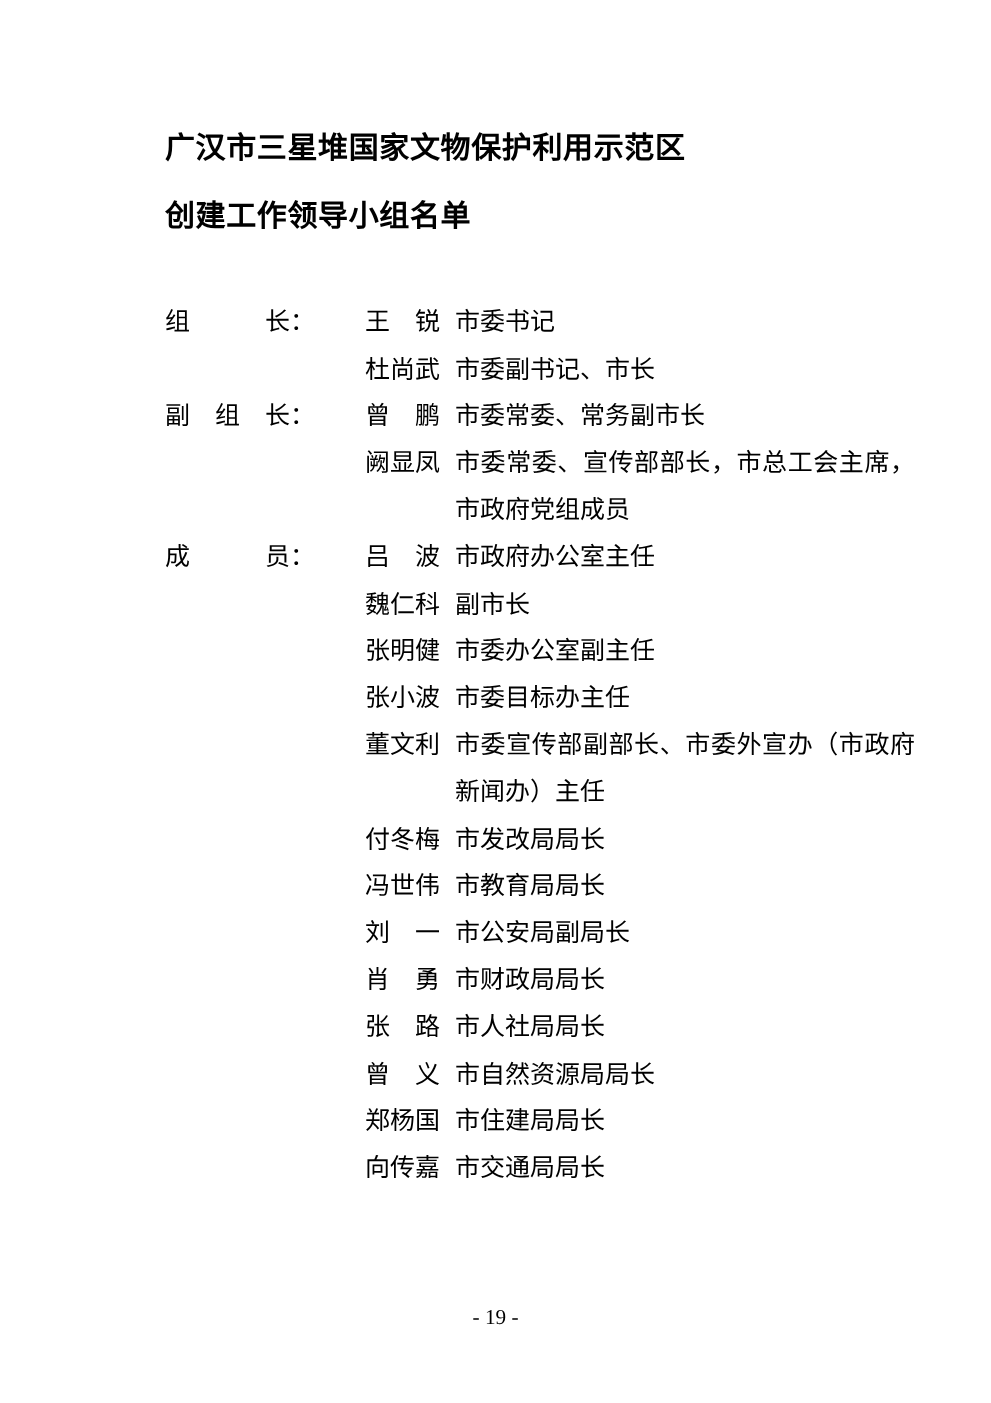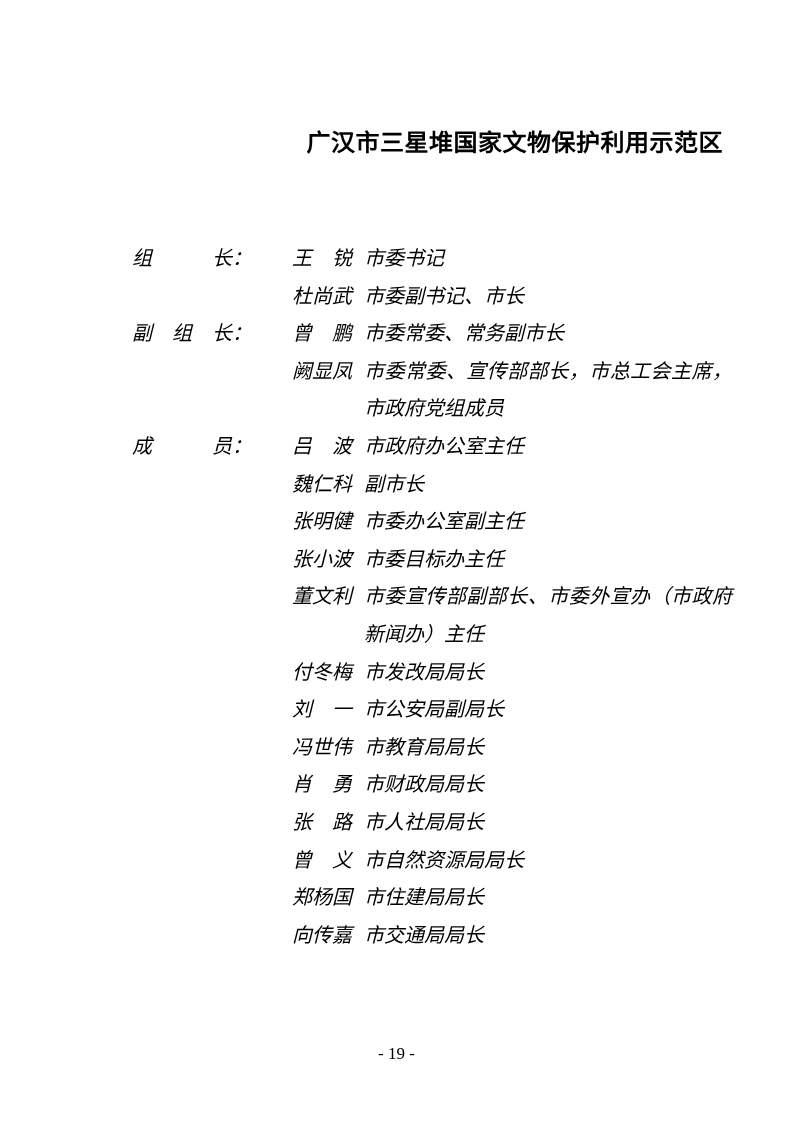--- a/index.html
+++ b/index.html
@@ -11,44 +11,42 @@
     position: relative;
     width: 793px;
     height: 1122px;
     background: #ffffff;
     color: #000000;
     font-family: "Liberation Sans", sans-serif;
     overflow: hidden;
   }
   .title-block {
     position: absolute;
-    left: 148px;
+    left: 132px;
     top: 104px;
     width: 575px;
-    text-align: right;
-    margin-top: 24px;
+    text-align: left;
   }
   .title-line {
     font-size: 24px;
     font-weight: bold;
     line-height: 30px;
     letter-spacing: 0.5px;
     white-space: nowrap;
   }
   .title-line + .title-line {
     margin-top: 25px;
   }
   .entries {
     position: absolute;
     left: 132px;
     top: 240px;
     width: 600px;
     font-size: 20px;
     line-height: 37.6px;
-    font-style: italic;
   }
   .entry-row {
     display: flex;
     align-items: flex-start;
   }
   .entry-role {
     flex: 0 0 120px;
     width: 120px;
     white-space: pre;
   }
@@ -76,20 +74,21 @@
     line-height: 24px;
   }
 </style>
 </head>
 <body>
 
 <div class="page">
 
   <div class="title-block">
     <div class="title-line">广汉市三星堆国家文物保护利用示范区</div>
+    <div class="title-line">创建工作领导小组名单</div>
   </div>
 
   <div class="entries">
 
       <div class="entry-row">
         <span class="entry-role">组　　　长：</span>
         <span class="entry-name">王　锐</span>
         <span class="entry-position">市委书记</span>
       </div>
 
@@ -143,28 +142,28 @@
       </div>
 
       <div class="entry-row">
         <span class="entry-role"></span>
         <span class="entry-name">付冬梅</span>
         <span class="entry-position">市发改局局长</span>
       </div>
 
       <div class="entry-row">
         <span class="entry-role"></span>
-        <span class="entry-name">刘　一</span>
-        <span class="entry-position">市公安局副局长</span>
+        <span class="entry-name">冯世伟</span>
+        <span class="entry-position">市教育局局长</span>
       </div>
 
       <div class="entry-row">
         <span class="entry-role"></span>
-        <span class="entry-name">冯世伟</span>
-        <span class="entry-position">市教育局局长</span>
+        <span class="entry-name">刘　一</span>
+        <span class="entry-position">市公安局副局长</span>
       </div>
 
       <div class="entry-row">
         <span class="entry-role"></span>
         <span class="entry-name">肖　勇</span>
         <span class="entry-position">市财政局局长</span>
       </div>
 
       <div class="entry-row">
         <span class="entry-role"></span>

